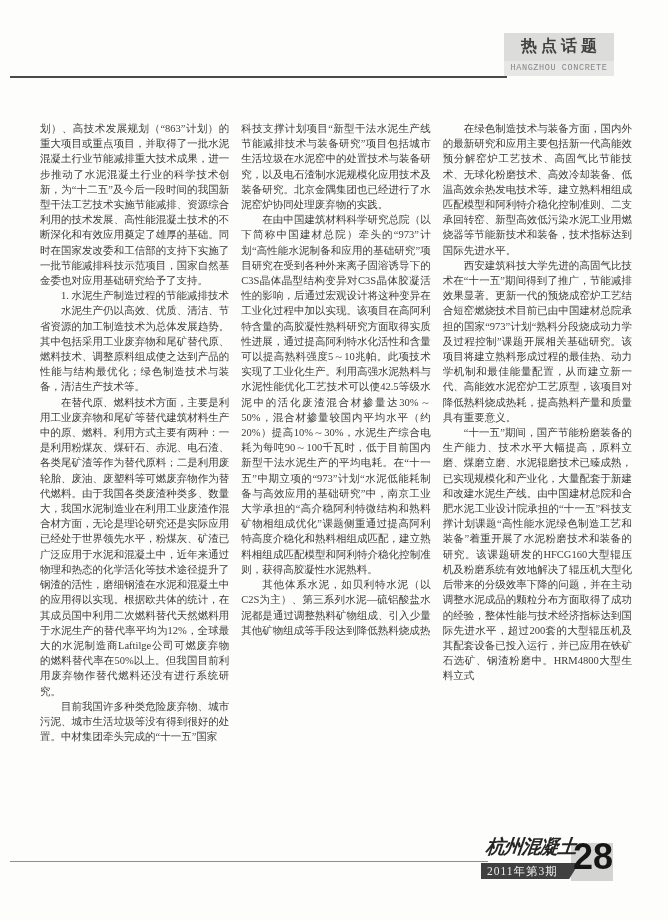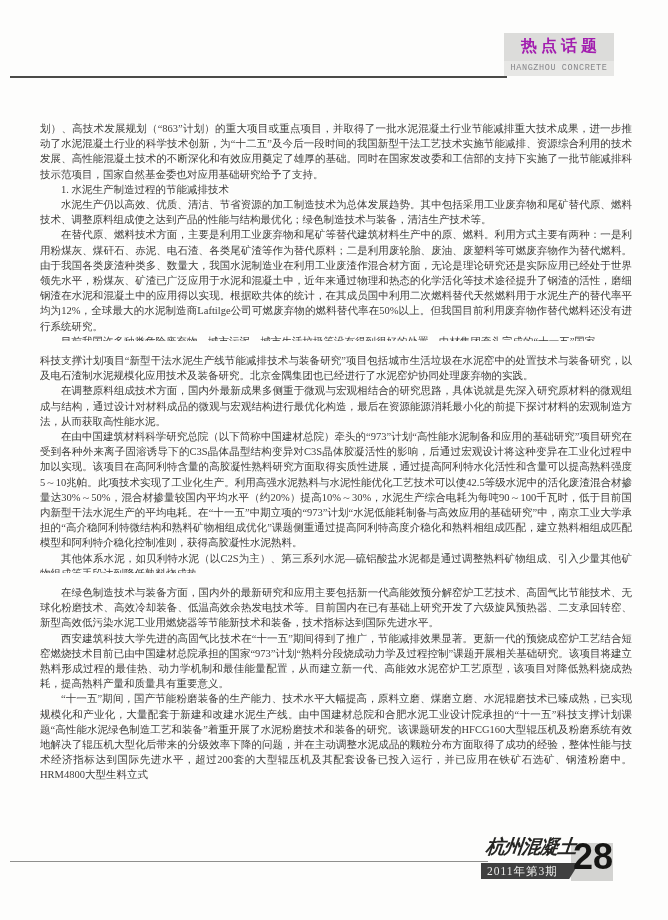--- a/index.html
+++ b/index.html
@@ -18,41 +18,41 @@
   
   .header-rule{
     position:absolute;left:10px;top:76px;
     width:497px;height:2px;background:#4a4a48;
   }
   .header-box{
     position:absolute;right:54px;top:33px;width:110px;
   }
   .topic-label{
     background:#dcdcda;
-    color:#a21caf;
+    color:#404040;
     font-size:16px;font-weight:bold;
     letter-spacing:4px;
     text-align:center;
     padding:3px 0 4px 4px;
     font-family:"Liberation Sans","DejaVu Sans",sans-serif;
   }
   .journal-en{
     background:#e7e7e5;
     color:#86868a;
     font-size:8.5px;
     letter-spacing:.6px;
     text-align:center;
     padding:2px 0 3px 0;
     font-family:Liberation Mono, monospace;
   }
   
   .columns{
     position:absolute;left:40px;top:121px;
     width:592px;height:684px;
-    display:flex;gap:12px;flex-direction:column;
+    display:flex;gap:12px;
   }
   .col{
     flex:1 1 0;
     overflow:hidden;
   }
   .col p{
     margin:0;
     font-size:10.5px;
     line-height:15.2px;
     color:#3d3c3a;
@@ -117,26 +117,25 @@
   <div class="columns">
     <div class="col">
       <p class="cont">划）、高技术发展规划（“863”计划）的重大项目或重点项目，并取得了一批水泥混凝土行业节能减排重大技术成果，进一步推动了水泥混凝土行业的科学技术创新，为“十二五”及今后一段时间的我国新型干法工艺技术实施节能减排、资源综合利用的技术发展、高性能混凝土技术的不断深化和有效应用奠定了雄厚的基础。同时在国家发改委和工信部的支持下实施了一批节能减排科技示范项目，国家自然基金委也对应用基础研究给予了支持。</p>
       <p>1. 水泥生产制造过程的节能减排技术</p>
       <p>水泥生产仍以高效、优质、清洁、节省资源的加工制造技术为总体发展趋势。其中包括采用工业废弃物和尾矿替代原、燃料技术、调整原料组成使之达到产品的性能与结构最优化；绿色制造技术与装备，清洁生产技术等。</p>
       <p>在替代原、燃料技术方面，主要是利用工业废弃物和尾矿等替代建筑材料生产中的原、燃料。利用方式主要有两种：一是利用粉煤灰、煤矸石、赤泥、电石渣、各类尾矿渣等作为替代原料；二是利用废轮胎、废油、废塑料等可燃废弃物作为替代燃料。由于我国各类废渣种类多、数量大，我国水泥制造业在利用工业废渣作混合材方面，无论是理论研究还是实际应用已经处于世界领先水平，粉煤灰、矿渣已广泛应用于水泥和混凝土中，近年来通过物理和热态的化学活化等技术途径提升了钢渣的活性，磨细钢渣在水泥和混凝土中的应用得以实现。根据欧共体的统计，在其成员国中利用二次燃料替代天然燃料用于水泥生产的替代率平均为12%，全球最大的水泥制造商Laftilge公司可燃废弃物的燃料替代率在50%以上。但我国目前利用废弃物作替代燃料还没有进行系统研究。</p>
       <p>目前我国许多种类危险废弃物、城市污泥、城市生活垃圾等没有得到很好的处置。中材集团牵头完成的“十一五”国家</p>
     </div>
     <div class="col">
       <p class="cont">科技支撑计划项目“新型干法水泥生产线节能减排技术与装备研究”项目包括城市生活垃圾在水泥窑中的处置技术与装备研究，以及电石渣制水泥规模化应用技术及装备研究。北京金隅集团也已经进行了水泥窑炉协同处理废弃物的实践。</p>
-      <p>在调整原料组成技术方面，国内外最新成果多侧重于微观与宏观相结合的研究思路，具体说就是先深入研究原材料的微观组成与结构，通过设计对材料成品的微观与宏观结构进行最优化构造，最后在资源能源消耗最小化的前提下探讨材料的宏观制造方法，从而获取高性能水泥。</p>
       <p>在由中国建筑材料科学研究总院（以下简称中国建材总院）牵头的“973”计划“高性能水泥制备和应用的基础研究”项目研究在受到各种外来离子固溶诱导下的C3S晶体晶型结构变异对C3S晶体胶凝活性的影响，后通过宏观设计将这种变异在工业化过程中加以实现。该项目在高阿利特含量的高胶凝性熟料研究方面取得实质性进展，通过提高阿利特水化活性和含量可以提高熟料强度5～10兆帕。此项技术实现了工业化生产。利用高强水泥熟料与水泥性能优化工艺技术可以使42.5等级水泥中的活化废渣混合材掺量达30%～50%，混合材掺量较国内平均水平（约20%）提高10%～30%，水泥生产综合电耗为每吨90～100千瓦时，低于目前国内新型干法水泥生产的平均电耗。在“十一五”中期立项的“973”计划“水泥低能耗制备与高效应用的基础研究”中，南京工业大学承担的“高介稳阿利特微结构和熟料矿物相组成优化”课题侧重通过提高阿利特高度介稳化和熟料相组成匹配，建立熟料相组成匹配模型和阿利特介稳化控制准则，获得高胶凝性水泥熟料。</p>
       <p>其他体系水泥，如贝利特水泥（以C2S为主）、第三系列水泥—硫铝酸盐水泥都是通过调整熟料矿物组成、引入少量其他矿物组成等手段达到降低熟料烧成热</p>
     </div>
     <div class="col">
-      <p>在绿色制造技术与装备方面，国内外的最新研究和应用主要包括新一代高能效预分解窑炉工艺技术、高固气比节能技术、无球化粉磨技术、高效冷却装备、低温高效余热发电技术等。目前国内在已有基础上研究开发了六级旋风预热器、二支承回转窑、新型高效低污染水泥工业用燃烧器等节能新技术和装备，技术指标达到国际先进水平。</p>
+      <p>在绿色制造技术与装备方面，国内外的最新研究和应用主要包括新一代高能效预分解窑炉工艺技术、高固气比节能技术、无球化粉磨技术、高效冷却装备、低温高效余热发电技术等。建立熟料相组成匹配模型和阿利特介稳化控制准则、二支承回转窑、新型高效低污染水泥工业用燃烧器等节能新技术和装备，技术指标达到国际先进水平。</p>
       <p>西安建筑科技大学先进的高固气比技术在“十一五”期间得到了推广，节能减排效果显著。更新一代的预烧成窑炉工艺结合短窑燃烧技术目前已由中国建材总院承担的国家“973”计划“熟料分段烧成动力学及过程控制”课题开展相关基础研究。该项目将建立熟料形成过程的最佳热、动力学机制和最佳能量配置，从而建立新一代、高能效水泥窑炉工艺原型，该项目对降低熟料烧成热耗，提高熟料产量和质量具有重要意义。</p>
       <p>“十一五”期间，国产节能粉磨装备的生产能力、技术水平大幅提高，原料立磨、煤磨立磨、水泥辊磨技术已臻成熟，已实现规模化和产业化，大量配套于新建和改建水泥生产线。由中国建材总院和合肥水泥工业设计院承担的“十一五”科技支撑计划课题“高性能水泥绿色制造工艺和装备”着重开展了水泥粉磨技术和装备的研究。该课题研发的HFCG160大型辊压机及粉磨系统有效地解决了辊压机大型化后带来的分级效率下降的问题，并在主动调整水泥成品的颗粒分布方面取得了成功的经验，整体性能与技术经济指标达到国际先进水平，超过200套的大型辊压机及其配套设备已投入运行，并已应用在铁矿石选矿、钢渣粉磨中。HRM4800大型生料立式</p>
     </div>
   </div>
 
   <div class="footer-rule"></div>
   <div class="page-num-block"></div>
   <div class="journal-logo">杭州混凝土</div>
   <div class="issue-band">2011年第3期</div>
   <div class="page-num">28</div>

